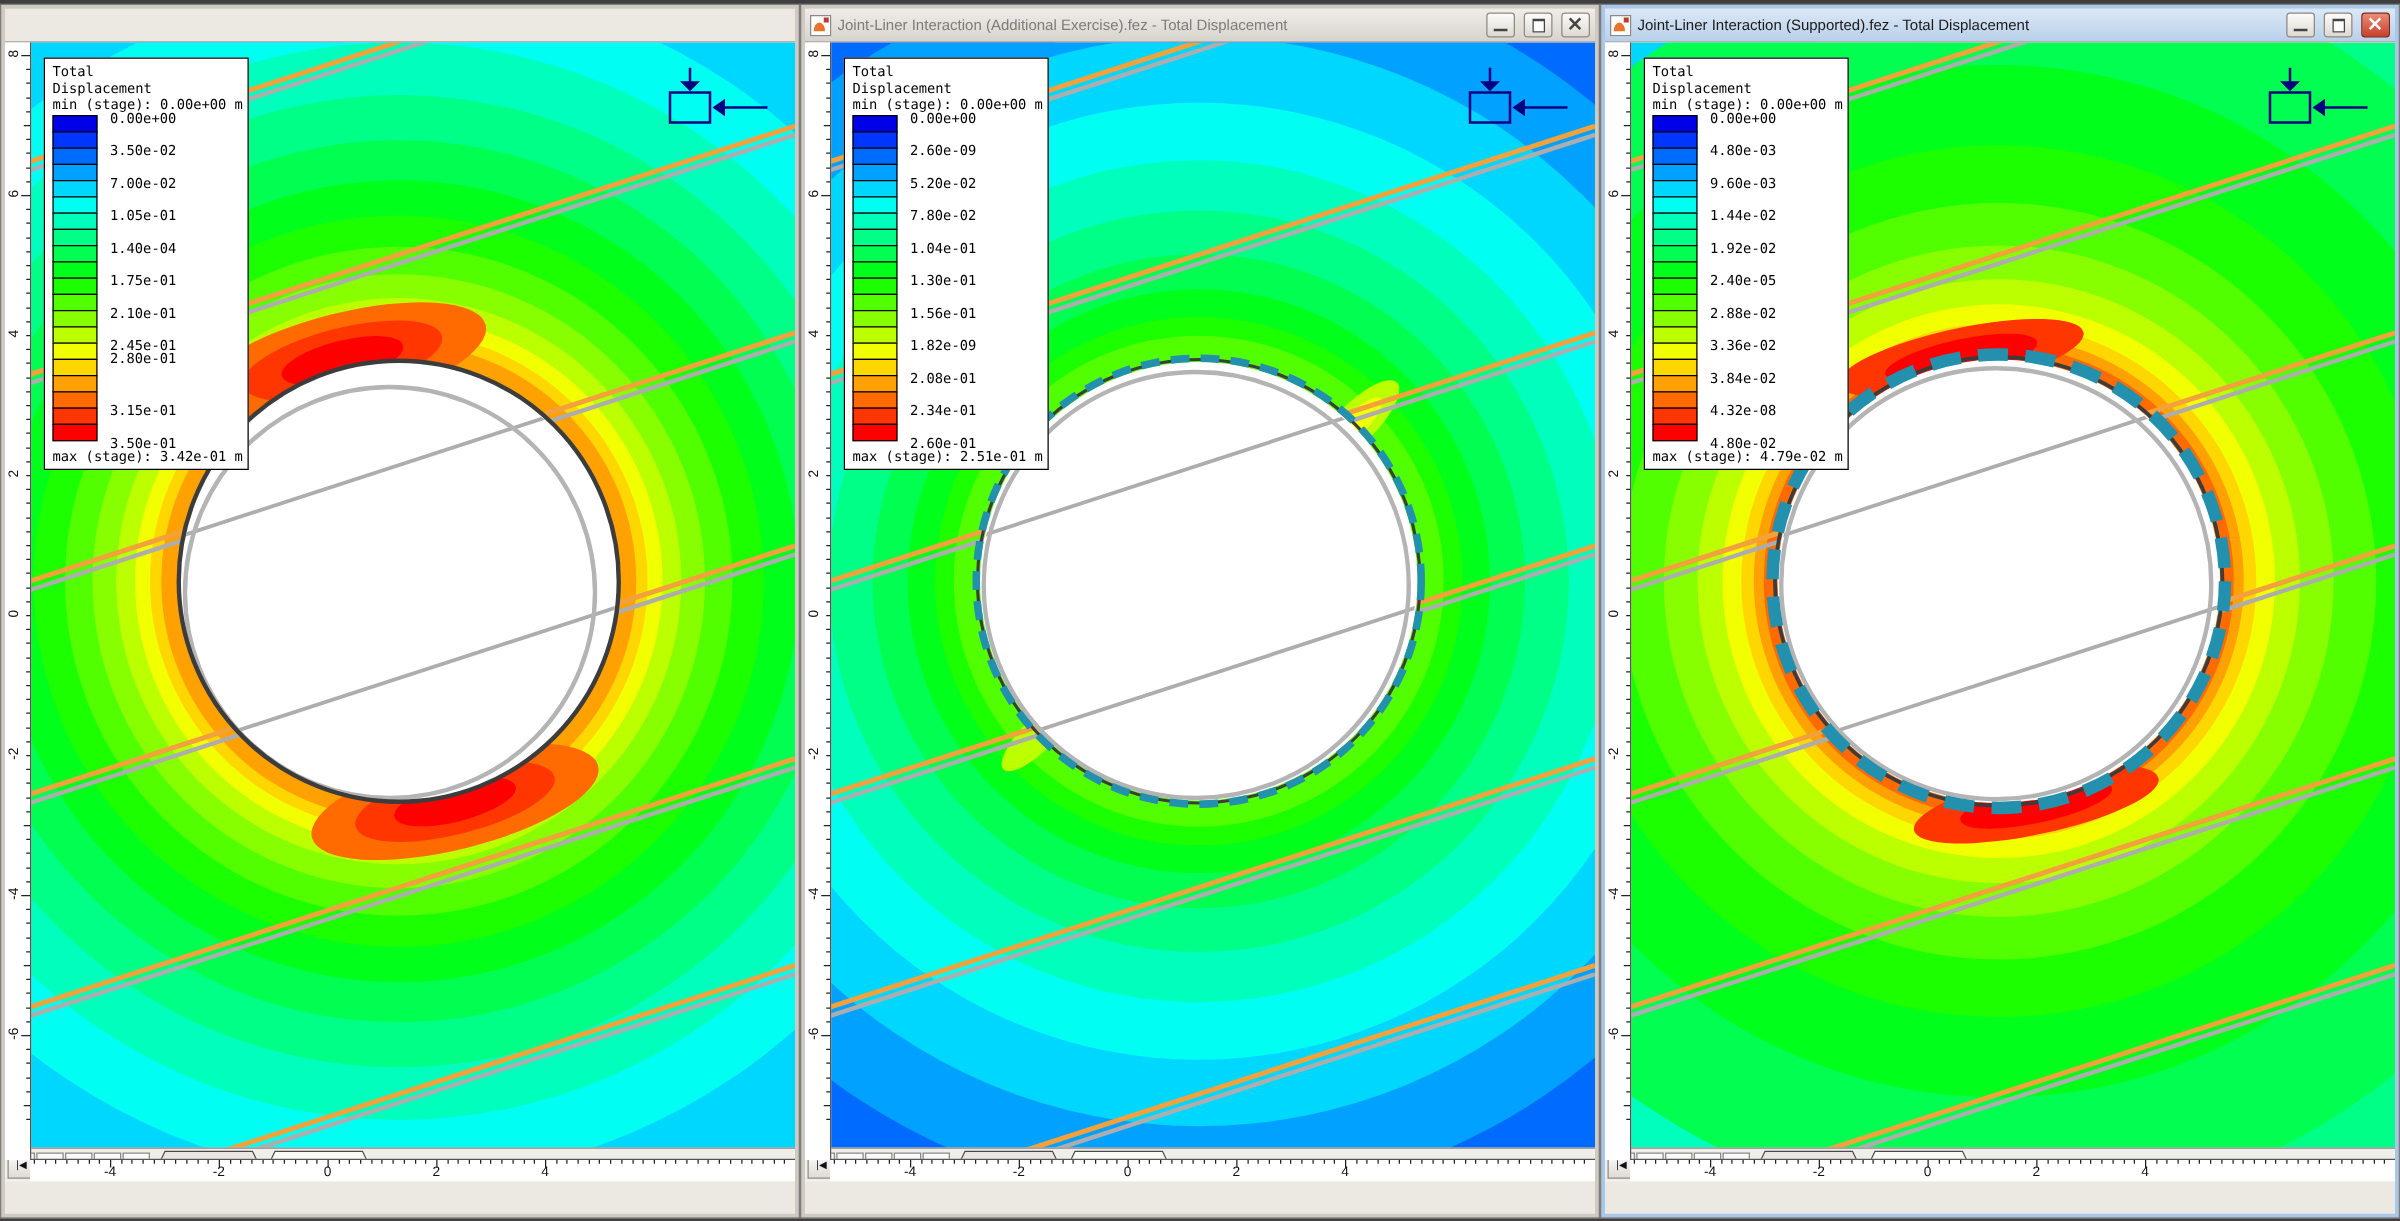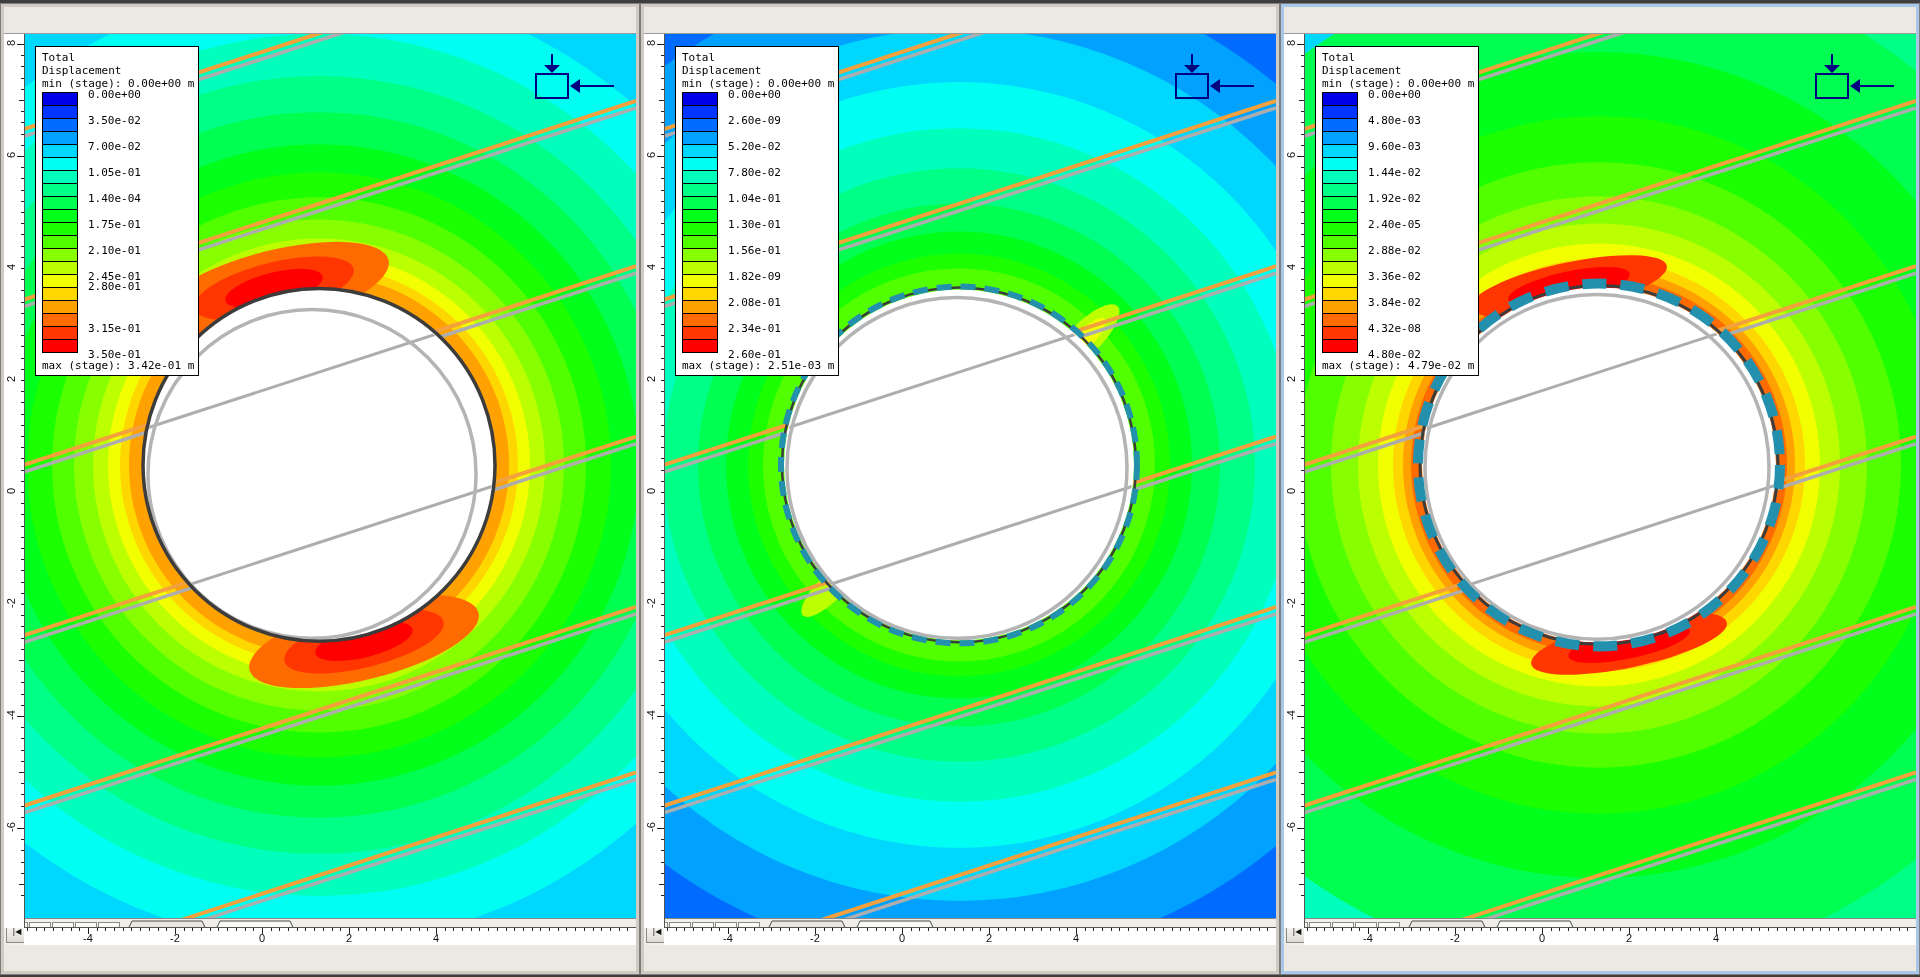--- a/index.html
+++ b/index.html
@@ -354,20 +354,31 @@
             <svg class="tab on" width="96" height="25">
               <polygon points="13,1 83,1 94,24 2,24" fill="#FBFAF7" stroke="#4a4a4a"></polygon>
               <text x="48" y="17" text-anchor="middle">2. Stage 2</text>
             </svg>
           </div>
         </div>
     </div>
   </div>
 
   <div class="win" style="left:641px">
+    <div class="titlebar">
+      <span class="app-icon"></span>
+      <span class="t-title">Joint-Liner Interaction (Additional Exercise).fez - Total Displacement</span>
+      <span class="winbtn">
+          <span class="g-min"></span>
+        </span>
+      <span class="winbtn">
+          <span class="g-res"></span>
+        </span>
+      <span class="winbtn btn-close"><span class="g-x"></span></span>
+    </div>
     <div class="client">
       <div class="vruler">
           <div class="tick" style="top: 10px; width: 7px;"></div>
           <div class="tick" style="top: 21.2px; width: 3px;"></div>
           <div class="tick" style="top: 32.4px; width: 3px;"></div>
           <div class="tick" style="top: 43.6px; width: 3px;"></div>
           <div class="tick" style="top: 54.8px; width: 3px;"></div>
           <div class="tick" style="top: 66px; width: 5px;"></div>
           <div class="tick" style="top: 77.2px; width: 3px;"></div>
           <div class="tick" style="top: 88.4px; width: 3px;"></div>
@@ -613,21 +624,21 @@
                 <div class="lg-lab" style="top: 73px;">7.80e-02</div>
                 <div class="lg-lab" style="top: 99px;">1.04e-01</div>
                 <div class="lg-lab" style="top: 125px;">1.30e-01</div>
                 <div class="lg-lab" style="top: 151px;">1.56e-01</div>
                 <div class="lg-lab" style="top: 177px;">1.82e-09</div>
                 <div class="lg-lab" style="top: 203px;">2.08e-01</div>
                 <div class="lg-lab" style="top: 229px;">2.34e-01</div>
                 <div class="lg-lab" style="top: 255px;">2.60e-01</div>
               </div>
             </div>
-          <div class="ftr">max (stage): 2.51e-03 m</div>
+          <div class="ftr">max (stage): 2.51e-01 m</div>
         </div>
         <svg class="stress" width="86" height="54" viewBox="0 0 86 54">
             <rect x="6" y="20" width="32" height="24" fill="none" stroke="#000080" stroke-width="2"></rect>
             <line x1="22" y1="0" x2="22" y2="12" stroke="#000080" stroke-width="2"></line>
             <polygon points="14,11 30,11 22,19" fill="#000080"></polygon>
             <line x1="84" y1="32" x2="50" y2="32" stroke="#000080" stroke-width="2"></line>
             <polygon points="50,25 50,39 40,32" fill="#000080"></polygon>
           </svg>
       </div>
       <div class="tabbar">
@@ -644,20 +655,31 @@
             <svg class="tab on" width="96" height="25">
               <polygon points="13,1 83,1 94,24 2,24" fill="#FBFAF7" stroke="#4a4a4a"></polygon>
               <text x="48" y="17" text-anchor="middle">2. Stage 2</text>
             </svg>
           </div>
         </div>
     </div>
   </div>
 
   <div class="win active" style="left:1281px">
+    <div class="titlebar">
+      <span class="app-icon"></span>
+      <span class="t-title">Joint-Liner Interaction (Supported).fez - Total Displacement</span>
+      <span class="winbtn">
+          <span class="g-min"></span>
+        </span>
+      <span class="winbtn">
+          <span class="g-res"></span>
+        </span>
+      <span class="winbtn btn-close"><span class="g-x"></span></span>
+    </div>
     <div class="client">
       <div class="vruler">
           <div class="tick" style="top: 10px; width: 7px;"></div>
           <div class="tick" style="top: 21.2px; width: 3px;"></div>
           <div class="tick" style="top: 32.4px; width: 3px;"></div>
           <div class="tick" style="top: 43.6px; width: 3px;"></div>
           <div class="tick" style="top: 54.8px; width: 3px;"></div>
           <div class="tick" style="top: 66px; width: 5px;"></div>
           <div class="tick" style="top: 77.2px; width: 3px;"></div>
           <div class="tick" style="top: 88.4px; width: 3px;"></div>

